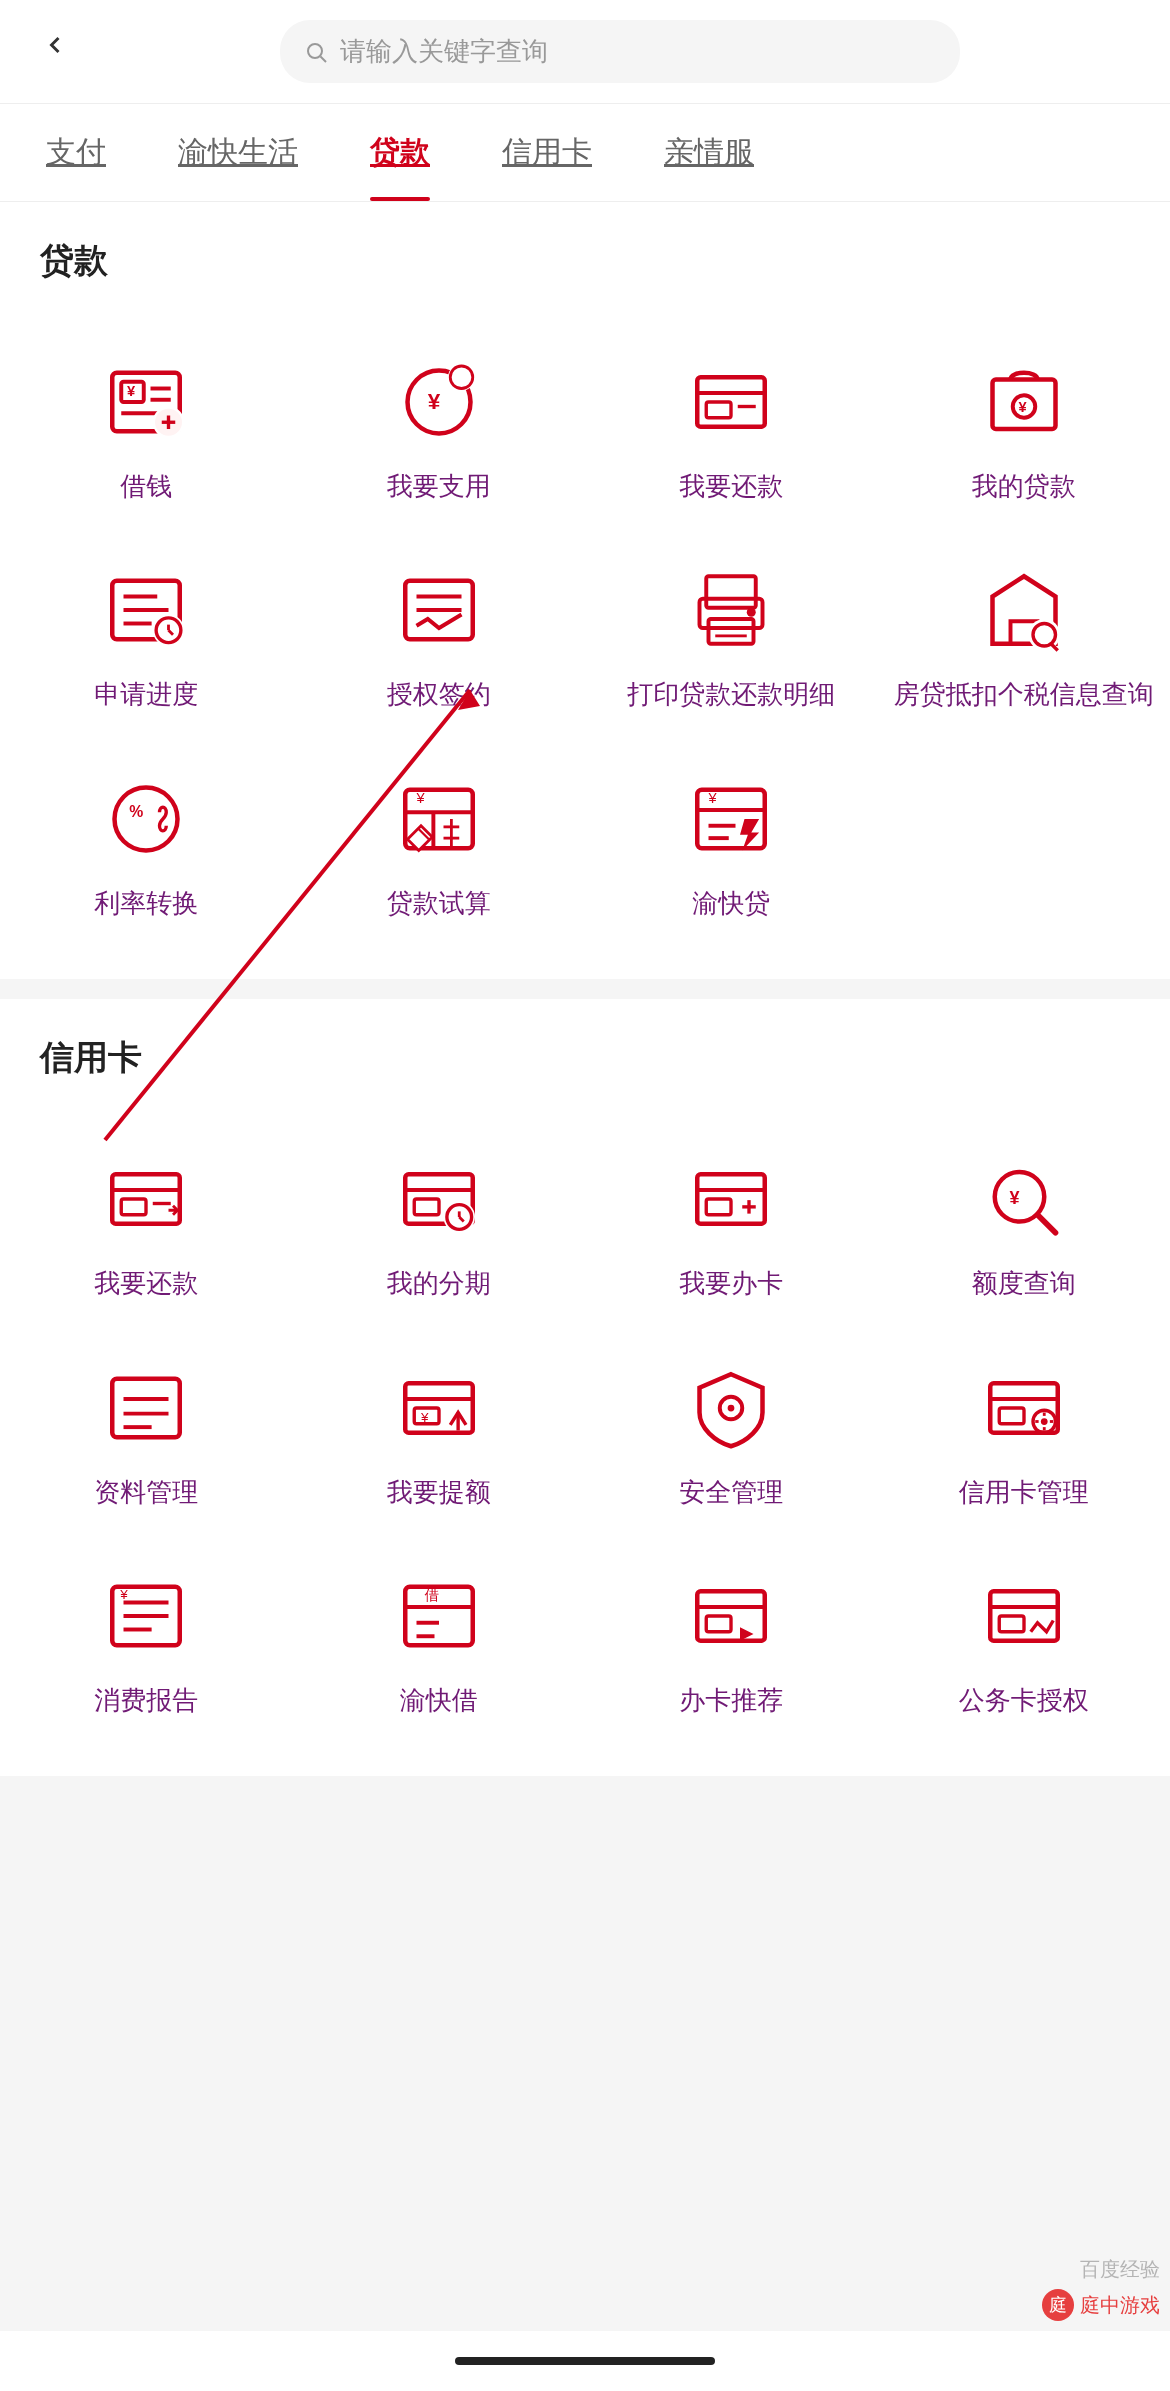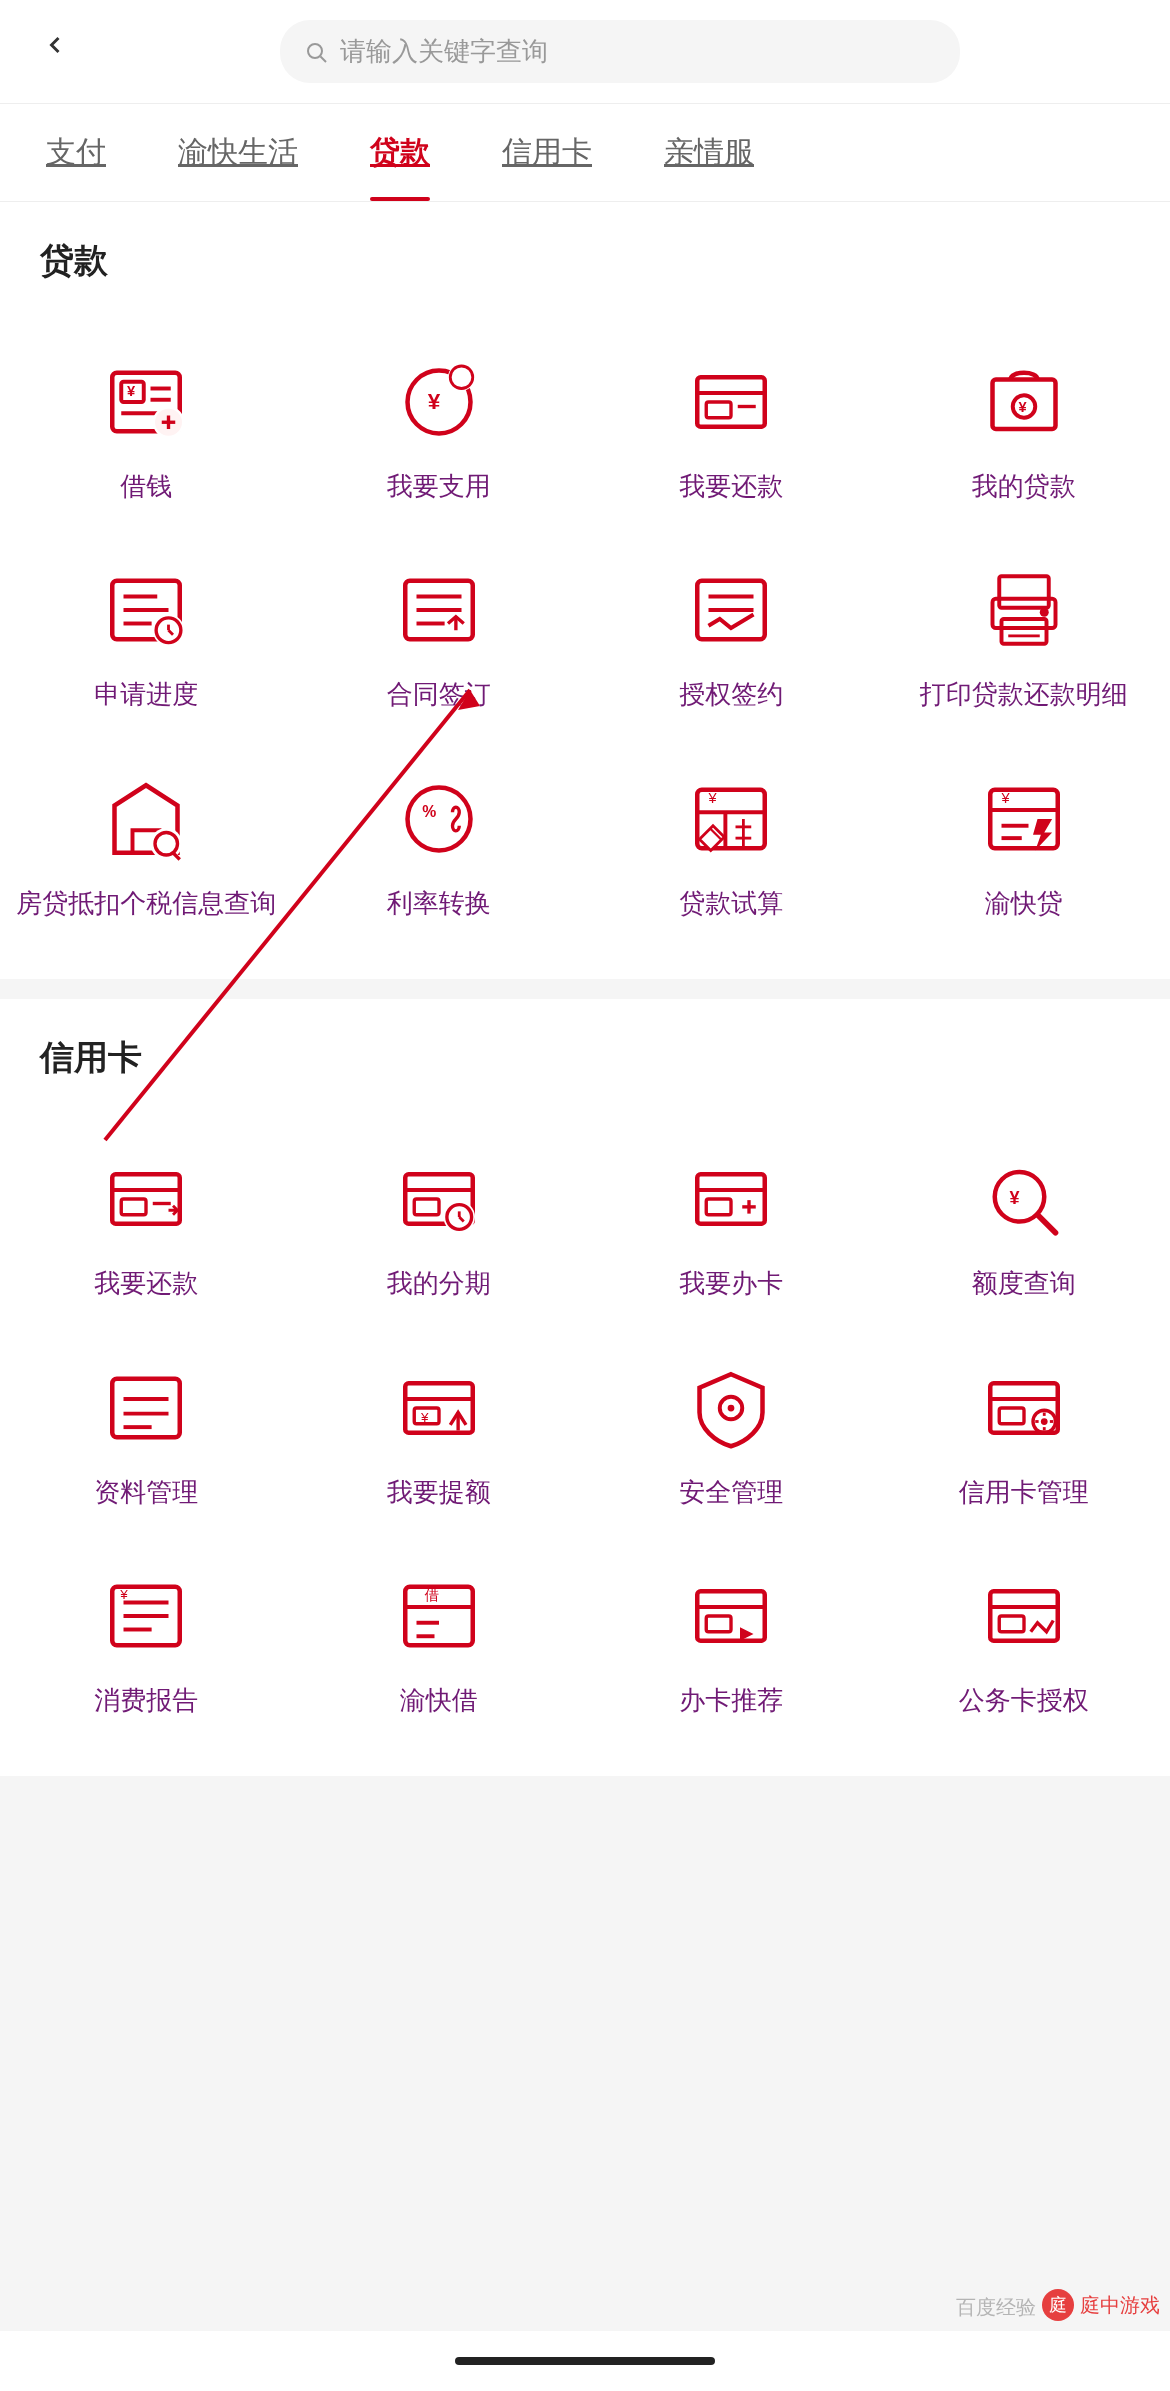--- a/index.html
+++ b/index.html
@@ -178,21 +178,21 @@
       background: #222;
       border-radius: 4px;
     }
 
     
     .watermark-bottom-right {
       position: fixed;
       bottom: 70px;
       right: 10px;
       display: flex;
-      flex-direction: row;
+      flex-direction: column;
       align-items: flex-end;
       gap: 6px;
       z-index: 50;
     }
     .watermark-text {
       font-size: 20px;
       color: #999;
       opacity: 0.7;
     }
     .watermark-logo {
@@ -311,33 +311,20 @@
             <line x1="20" y1="52" x2="45" y2="52" stroke="#d0021b" stroke-width="3.5"></line>
             <circle cx="60" cy="58" r="14" fill="white"></circle>
             <circle cx="60" cy="58" r="11" stroke="#d0021b" stroke-width="3"></circle>
             <line x1="60" y1="53" x2="60" y2="58" stroke="#d0021b" stroke-width="2.5"></line>
             <line x1="60" y1="58" x2="64" y2="62" stroke="#d0021b" stroke-width="2.5"></line>
           </svg>
         </div>
         <span class="icon-label">申请进度</span>
       </div>
 
-      <div class="icon-item">
-        <div class="icon-box">
-          <svg class="icon-svg" viewBox="0 0 80 80" fill="none">
-            <rect x="10" y="14" width="60" height="52" rx="4" stroke="#d0021b" stroke-width="4"></rect>
-            <line x1="20" y1="28" x2="60" y2="28" stroke="#d0021b" stroke-width="3.5"></line>
-            <line x1="20" y1="40" x2="60" y2="40" stroke="#d0021b" stroke-width="3.5"></line>
-            <line x1="20" y1="52" x2="45" y2="52" stroke="#d0021b" stroke-width="3.5"></line>
-            <path d="M48 52 L55 46 L62 52" stroke="#d0021b" stroke-width="3" fill="none"></path>
-            <line x1="55" y1="46" x2="55" y2="58" stroke="#d0021b" stroke-width="3"></line>
-          </svg>
-        </div>
-        <span class="icon-label">合同签订</span>
-      </div>
 
       <div class="icon-item">
         <div class="icon-box">
           <svg class="icon-svg" viewBox="0 0 80 80" fill="none">
             <rect x="10" y="14" width="60" height="52" rx="4" stroke="#d0021b" stroke-width="4"></rect>
             <line x1="20" y1="28" x2="60" y2="28" stroke="#d0021b" stroke-width="3.5"></line>
             <line x1="20" y1="40" x2="60" y2="40" stroke="#d0021b" stroke-width="3.5"></line>
             <polyline points="20,54 30,48 40,56 60,44" stroke="#d0021b" stroke-width="3.5" fill="none"></polyline>
           </svg>
         </div>

